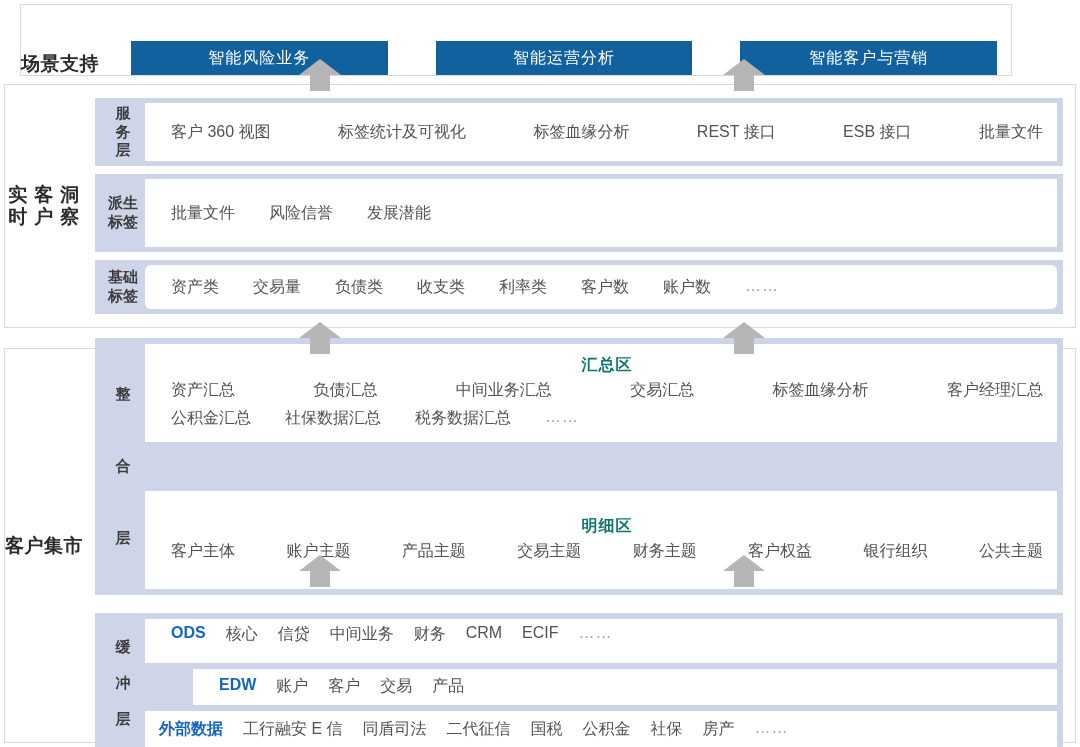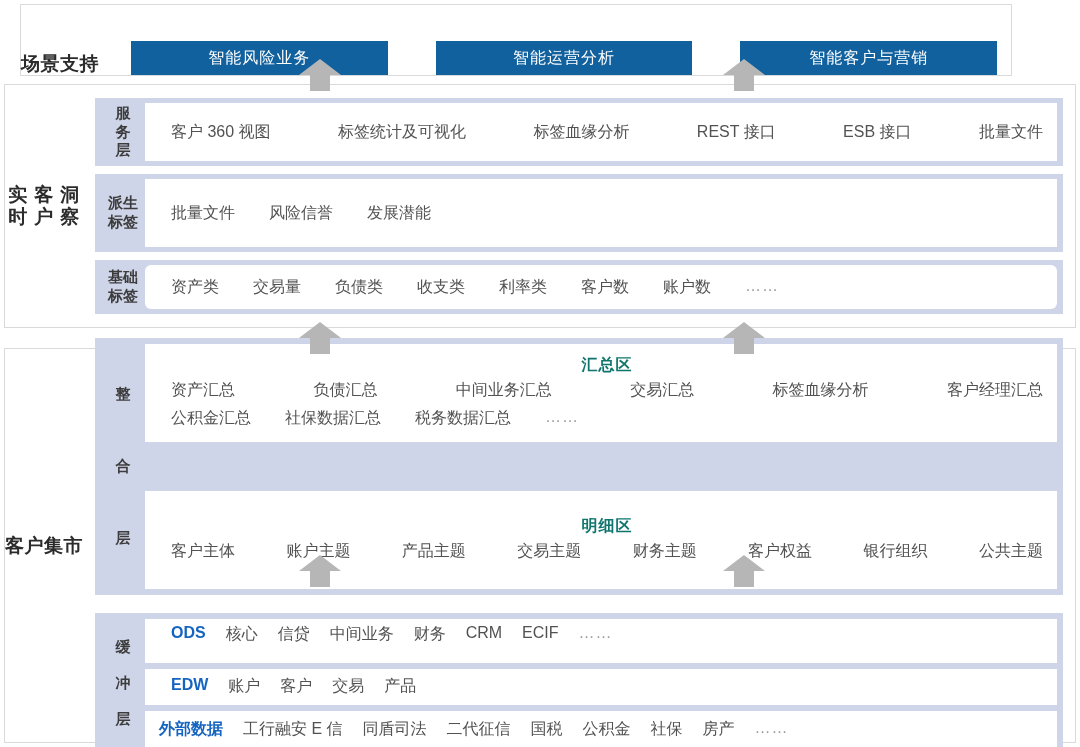--- a/index.html
+++ b/index.html
@@ -285,21 +285,21 @@
               <span class="item">核心</span>
               <span class="item">信贷</span>
               <span class="item">中间业务</span>
               <span class="item">财务</span>
               <span class="item">CRM</span>
               <span class="item">ECIF</span>
               <span class="item dots">……</span>
             </div>
           </div>
 
-          <div class="white-box" style="min-height:36px; padding-top:3px; padding-bottom:5px;">
+          <div class="white-box" style="min-height:36px; padding-top:3px; padding-bottom:5px;margin-left:48px;">
             <div class="items gap18">
               <span class="item accent">EDW</span>
               <span class="item">账户</span>
               <span class="item">客户</span>
               <span class="item">交易</span>
               <span class="item">产品</span>
             </div>
           </div>
 
           <div class="white-box" style="min-height:36px; padding-top:5px; padding-bottom:5px; padding-left:14px;">

